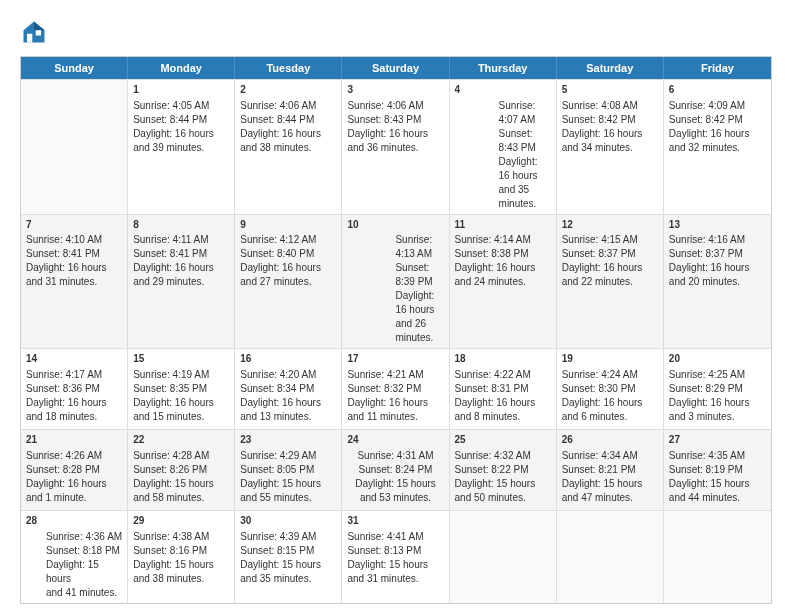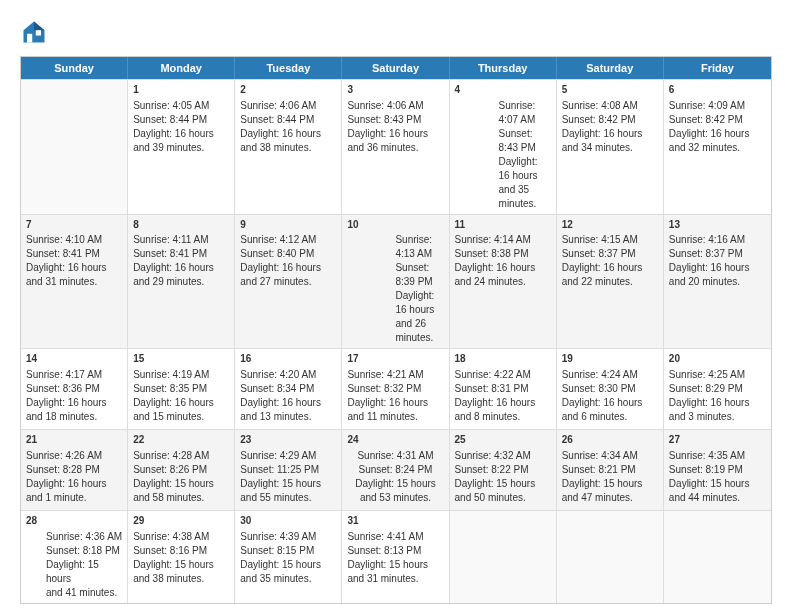--- a/index.html
+++ b/index.html
@@ -305,21 +305,21 @@
           <div class="cal-cell">
             <span class="day-num">22</span>
             <div class="info" style="white-space: pre-line;">Sunrise: 4:28 AM
 Sunset: 8:26 PM
 Daylight: 15 hours
 and 58 minutes.</div>
           </div>
           <div class="cal-cell">
             <span class="day-num">23</span>
             <div class="info" style="white-space: pre-line;">Sunrise: 4:29 AM
-Sunset: 11:25 PM
+Sunset: 8:05 PM
 Daylight: 15 hours
 and 55 minutes.</div>
           </div>
           <div class="cal-cell">
             <span class="day-num">24</span>
             <div class="info" style="white-space: pre-line; text-align: center;">Sunrise: 4:31 AM
 Sunset: 8:24 PM
 Daylight: 15 hours
 and 53 minutes.</div>
           </div>

